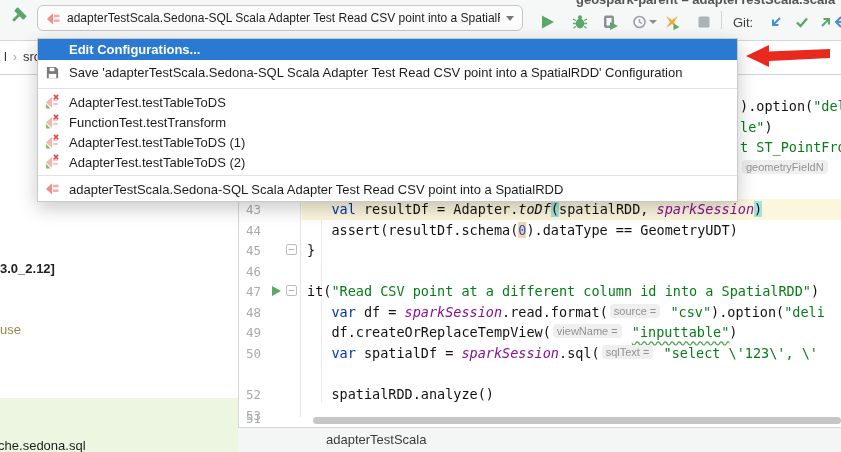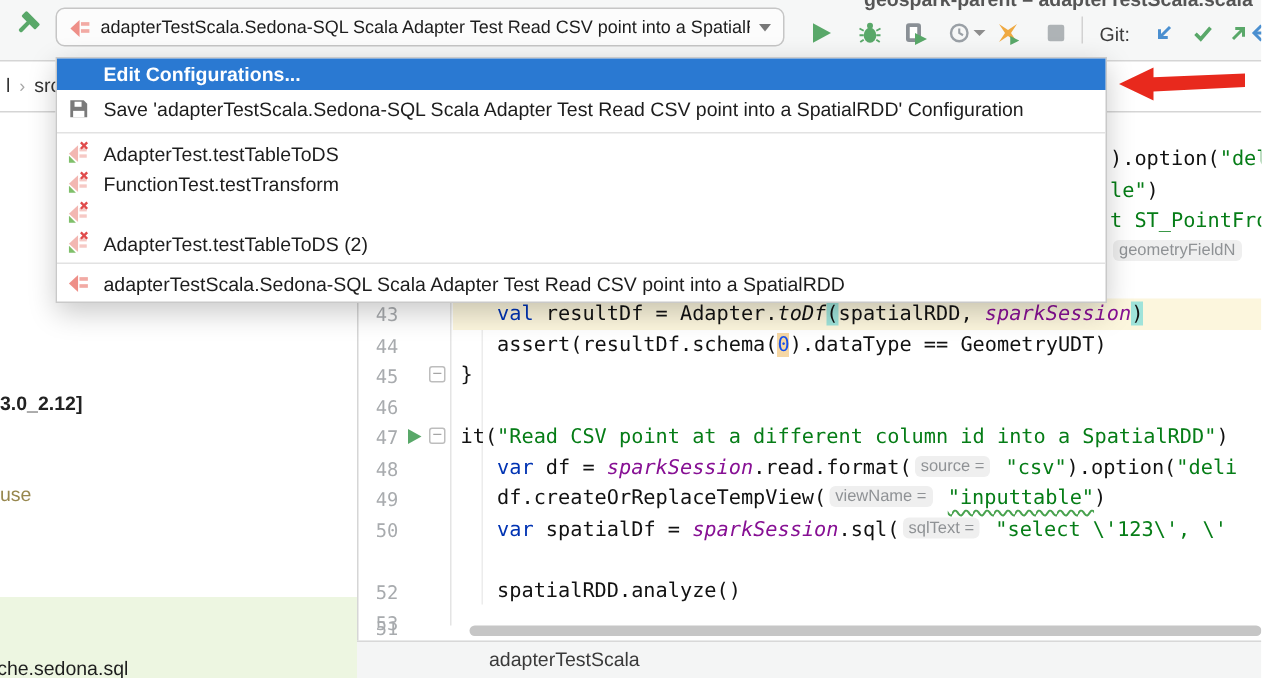--- a/index.html
+++ b/index.html
@@ -39,21 +39,21 @@
   .lp-olive{position:absolute;left:0;top:322px;font:13px "Liberation Sans",sans-serif;color:#97874e;white-space:nowrap;}
   .lp-green{position:absolute;left:0;top:398px;width:238px;height:54px;background:#edf6e1;overflow:hidden;}
   .lp-tree-label{position:absolute;left:-46px;top:40px;font:13px "Liberation Sans",sans-serif;color:#1e1e1e;white-space:nowrap;}
 
   
   .gutter-border{position:absolute;left:300px;top:76px;width:1px;height:341px;background:#e4e4e4;}
   .indent-guide{position:absolute;left:321px;top:200px;width:1px;height:203px;background:#ececec;}
   .cur-line{position:absolute;left:302px;width:539px;height:21px;background:#fcf6dd;}
   .code-row{position:absolute;left:246px;width:595px;height:21px;white-space:pre;
             font:13.5px/21px "DejaVu Sans Mono",monospace;}
-  .ln{position:absolute;left:0;width:24px;text-align:center;color:#a8abae;font-size:12.5px;}
+  .ln{position:absolute;left:0;width:24px;text-align:left;color:#a8abae;font-size:12.5px;}
   .gut{position:absolute;left:26px;width:34px;height:21px;}
   .run-tri{position:absolute;left:0;top:5px;width:0;height:0;border-left:9px solid #59a869;
            border-top:5.5px solid transparent;border-bottom:5.5px solid transparent;}
   .fold{position:absolute;left:14px;top:4px;width:11px;height:11px;border:1px solid #bdbdbd;
         border-radius:2px;color:#8a8a8a;font:9px/9px "DejaVu Sans Mono",monospace;text-align:center;background:#fff;}
   .code-text{position:absolute;left:61px;white-space:pre;}
   .code-frag{position:absolute;left:740px;white-space:pre;font:13.5px/21px "DejaVu Sans Mono",monospace;}
   .tk-pl{color:#121212}
   .tk-kw{color:#0033b3}
   .tk-mtd{color:#121212;font-style:italic}
@@ -261,20 +261,21 @@
         <span class="mi-label">FunctionTest.testTransform</span>
       </div>
       <div class="menu-row">
         <span class="mi-icon"><svg viewBox="0 0 16 16" width="15" height="15">
             <polygon points="1,9 7.5,3 7.5,15" fill="#f2b7b2"></polygon>
             <rect x="8.5" y="5" width="5.2" height="2.4" fill="#f6c9c5"></rect>
             <rect x="8.5" y="9.5" width="5.2" height="2.4" fill="#f6c9c5"></rect>
             <polygon points="1,15.5 6,15.5 1,10.5" fill="#7fbf6a"></polygon>
             <path d="M9.5 1 L14 5.5 M14 1 L9.5 5.5" stroke="#e04b4b" stroke-width="1.7"></path>
           </svg></span>
+        <span class="mi-label">AdapterTest.testTableToDS (1)</span>
       </div>
       <div class="menu-row">
         <span class="mi-icon"><svg viewBox="0 0 16 16" width="15" height="15">
             <polygon points="1,9 7.5,3 7.5,15" fill="#f2b7b2"></polygon>
             <rect x="8.5" y="5" width="5.2" height="2.4" fill="#f6c9c5"></rect>
             <rect x="8.5" y="9.5" width="5.2" height="2.4" fill="#f6c9c5"></rect>
             <polygon points="1,15.5 6,15.5 1,10.5" fill="#7fbf6a"></polygon>
             <path d="M9.5 1 L14 5.5 M14 1 L9.5 5.5" stroke="#e04b4b" stroke-width="1.7"></path>
           </svg></span>
         <span class="mi-label">AdapterTest.testTableToDS (2)</span>

